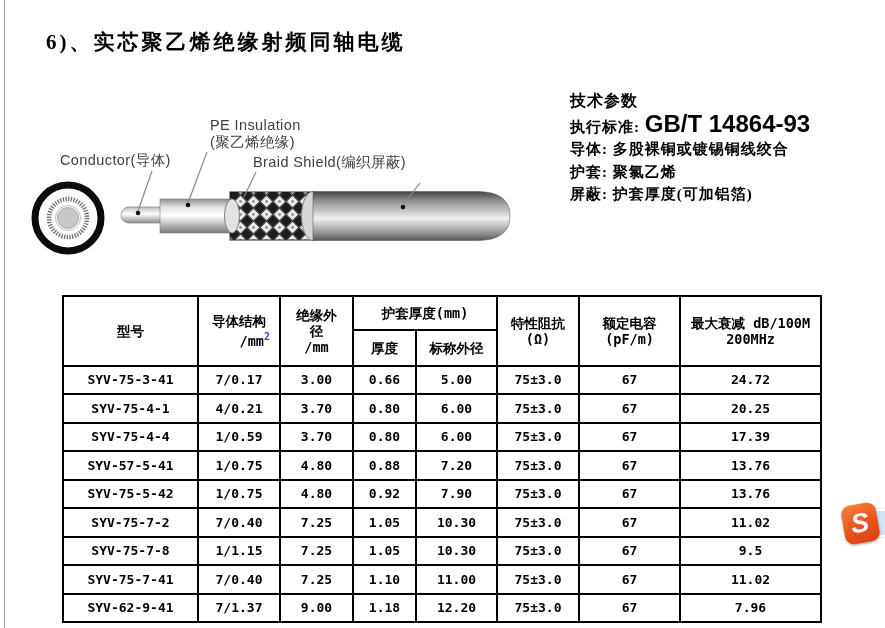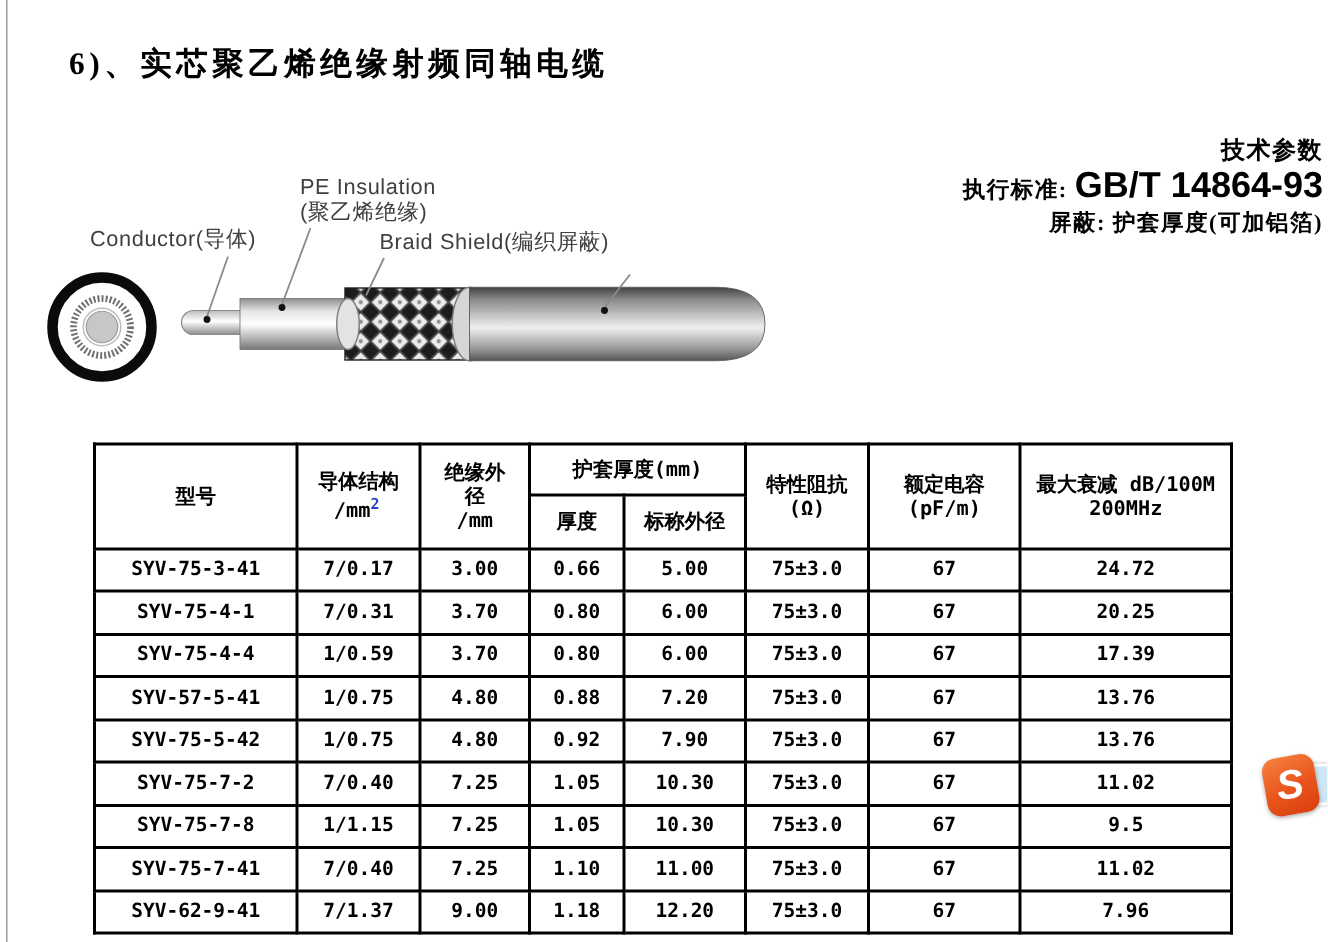--- a/index.html
+++ b/index.html
@@ -8,38 +8,38 @@
   .margin-line{position:absolute;left:4px;top:0;width:1px;height:628px;background:#9a9a9a;}
 
   .title{position:absolute;left:46px;top:28px;margin:0;font-size:21px;font-weight:bold;
          letter-spacing:3px;color:#000;font-family:"Liberation Serif",serif;}
 
   .diagram-svg{position:absolute;left:0;top:90px;}
 
   .lbl{position:absolute;font-size:14.5px;color:#3f3f3f;letter-spacing:0.4px;line-height:17px;
        font-family:"Liberation Sans",sans-serif;white-space:nowrap;}
   .lbl-conductor{left:60px;top:152px;}
-  .lbl-pe{left:200px;top:117px;}
+  .lbl-pe{left:210px;top:117px;}
   .lbl-braid{left:253px;top:154px;text-align:center;}
   .lbl-pvc{left:414px;top:144px;}
 
   .tech{position:absolute;left:570px;top:90px;width:312px;font-weight:bold;font-size:15px;
-        line-height:22.5px;letter-spacing:1px;color:#000;font-family:"Liberation Serif",serif;text-align:right;}
+        line-height:22.5px;letter-spacing:1px;color:#000;font-family:"Liberation Serif",serif;}
   .tech-heading{font-size:16px;}
   .std-value{font-size:24px;letter-spacing:0;font-family:"Liberation Sans",sans-serif;}
 
   .spec{position:absolute;left:62px;top:295px;width:758px;border-collapse:collapse;
         table-layout:fixed;font-family:"DejaVu Sans Mono",monospace;font-weight:bold;}
   .spec th,.spec td{border:2px solid #000;text-align:center;vertical-align:middle;padding:0;}
   .spec th{font-size:13.5px;line-height:16px;white-space:pre-line;font-weight:bold;}
   .spec td{font-size:13px;}
   .spec thead tr.h1{height:29px;}
   .spec thead tr.h2{height:30px;}
   .spec tbody tr{height:28.5px;}
-  .hdr-line2{display:block;text-align:right;padding-right:26px;}
+  .hdr-line2{display:block;text-align:right;padding-right:9px;}
   sup.blue{color:#2b3fd0;font-size:10px;}
 
   .logo{position:absolute;left:840px;top:500px;width:60px;height:60px;}
   .logo-blue{position:absolute;left:29px;top:9px;width:22px;height:24px;background:#cfe7f5;
              border:2px solid #fff;border-radius:4px;box-shadow:0 0 2px rgba(0,0,0,.25);}
   .logo-s{position:absolute;left:3px;top:4px;width:35px;height:39px;border-radius:9px;
           background:linear-gradient(160deg,#f5813f 0%,#e9541c 55%,#d8400e 100%);
           transform:rotate(-10deg);box-shadow:0 1px 3px rgba(0,0,0,.35);
           display:flex;align-items:center;justify-content:center;}
   .logo-s span{color:#fff;font-size:27px;font-weight:bold;font-style:italic;
@@ -111,20 +111,28 @@
     <div>PE Insulation</div>
     <div>(聚乙烯绝缘)</div>
   </div>
   <div class="lbl lbl-braid">Braid Shield(编织屏蔽)</div>
 
   <div class="tech">
     <div class="tech-heading">技术参数</div>
     <div class="tech-line">
       <span>执行标准:</span>
       <span class="std-value">GB/T 14864-93</span>
+    </div>
+    <div class="tech-line">
+      <span>导体:</span>
+      <span>多股裸铜或镀锡铜线绞合</span>
+    </div>
+    <div class="tech-line">
+      <span>护套:</span>
+      <span>聚氯乙烯</span>
     </div>
     <div class="tech-line">
       <span>屏蔽:</span>
       <span>护套厚度(可加铝箔)</span>
     </div>
   </div>
 
   <table class="spec">
     <colgroup>
       <col style="width:135px">
@@ -166,21 +174,21 @@
       <td>3.00</td>
       <td>0.66</td>
       <td>5.00</td>
       <td>75±3.0</td>
       <td>67</td>
       <td>24.72</td>
     </tr>
 
     <tr>
       <td>SYV-75-4-1</td>
-      <td>7/0.31</td>
+      <td>4/0.21</td>
       <td>3.70</td>
       <td>0.80</td>
       <td>6.00</td>
       <td>75±3.0</td>
       <td>67</td>
       <td>20.25</td>
     </tr>
 
     <tr>
       <td>SYV-75-4-4</td>

